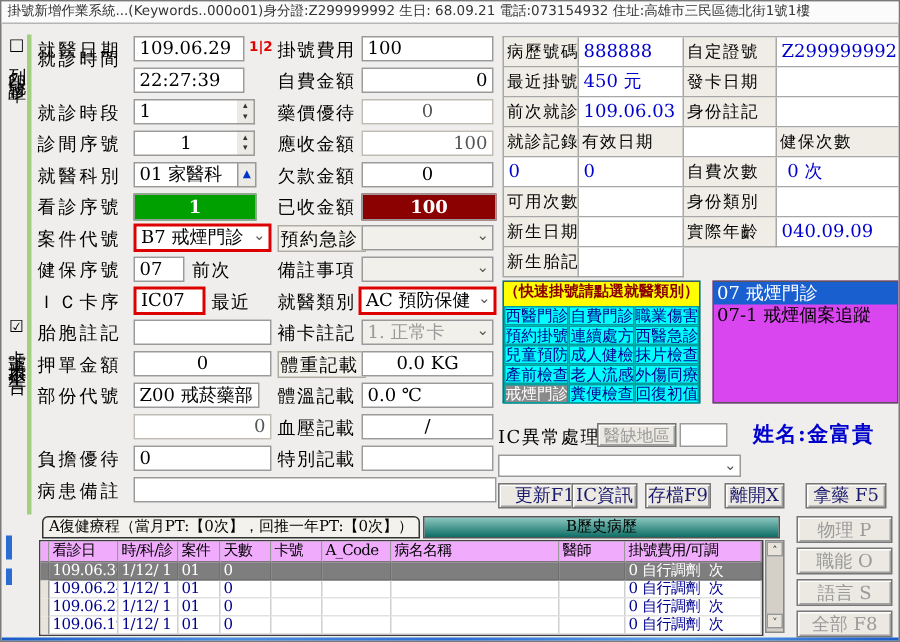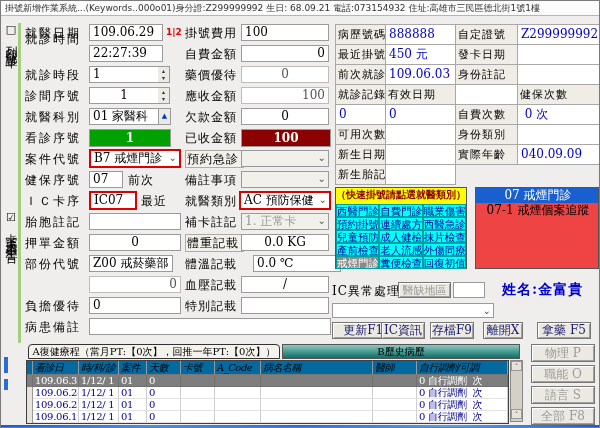--- a/index.html
+++ b/index.html
@@ -39,39 +39,39 @@
        border-right:1px solid #a8a8a8;border-bottom:1px solid #a8a8a8;white-space:nowrap;overflow:hidden;}
   .rv{background:#fff;font-size:12px;color:#0000cc;line-height:19px;padding-left:3px;
        border-right:1px solid #a8a8a8;border-bottom:1px solid #a8a8a8;white-space:pre;overflow:hidden;}
   .qpanel{position:absolute;left:334px;top:186px;width:132px;height:82px;background:#00ffff;border:1px solid #555;box-sizing:border-box;}
   .qhead{height:16px;background:#ffff00;color:#8b0000;font-size:10px;line-height:13px;
        white-space:nowrap;overflow:hidden;font-weight:bold;}
   .qgrid{display:grid;grid-template-columns:repeat(3,1fr);grid-auto-rows:13px;}
   .qcell{font-size:10.5px;color:#000090;text-align:center;line-height:12px;white-space:nowrap;
        overflow:hidden;border:0.5px solid #00a0a0;cursor:default;}
   .qsel{background:#8a8a8a;color:#fff;}
-  .listbox{position:absolute;left:474px;top:186px;width:124px;height:82px;background:#ef4444;
-       border:1px solid #555;box-sizing:border-box;overflow:hidden;text-align:center;}
+  .listbox{position:absolute;left:474px;top:186px;width:124px;height:82px;background:#d946ef;
+       border:1px solid #555;box-sizing:border-box;overflow:hidden;}
   .litem{height:15px;font-size:12px;line-height:15px;padding-left:2px;color:#000;white-space:nowrap;overflow:hidden;}
   .lsel{background:#1a5fd0;color:#fff;}
   .btn{position:absolute;background:#ece9e2;border:1px solid #777;box-shadow:inset 1px 1px 0 #fff,inset -1px -1px 0 #a0a0a0;
        color:#1a1a6e;font-size:12px;text-align:center;box-sizing:border-box;line-height:15px;white-space:nowrap;overflow:hidden;}
   .btn.gray{color:#9a9a9a;}
   .name{position:absolute;color:#0000cc;font-size:14px;font-weight:bold;letter-spacing:1px;white-space:nowrap;}
   .tabA{position:absolute;left:27px;top:343px;width:252px;height:15px;background:#f4f2ec;
        border:1px solid #333;border-radius:4px 4px 0 0;font-size:10px;text-align:center;line-height:14px;
        box-sizing:border-box;white-space:nowrap;overflow:hidden;}
   .tabB{position:absolute;left:281px;top:343px;width:238px;height:15px;
        background:linear-gradient(#8cc8c0,#0e6e66);font-size:10px;text-align:center;line-height:14px;
        color:#000;box-sizing:border-box;border:1px solid #555;white-space:nowrap;overflow:hidden;}
   .htable{position:absolute;left:25px;top:359px;display:grid;background:#fff;
        grid-template-columns:6px 46px 40px 28px 34px 34px 46px 112px 44px 91px;
        grid-template-rows:14px repeat(4,12px);border:1px solid #404040;}
-  .th{background:#0369a1;border-right:1px solid #999;border-bottom:1px solid #777;font-size:10px;
-       line-height:13px;padding-left:2px;white-space:nowrap;overflow:hidden;letter-spacing:-0.5px;font-style:italic;}
+  .th{background:#f0abfc;border-right:1px solid #999;border-bottom:1px solid #777;font-size:10px;
+       line-height:13px;padding-left:2px;white-space:nowrap;overflow:hidden;letter-spacing:-0.5px;}
   .td{font-size:10px;color:#000090;line-height:11px;padding-left:2px;border-right:1px solid #cfcfcf;
        border-bottom:1px solid #e2e2e2;white-space:pre;overflow:hidden;letter-spacing:-0.3px;}
   .gut{background:#e8e4dc;border-right:1px solid #999;}
   .tsel{background:#7e7e7e;color:#fff;border-color:#707070;}
   .scrollbar{position:absolute;left:509px;top:359px;width:13px;height:62px;background:#d4d0c8;
        border:1px solid #888;box-sizing:border-box;font-size:7px;text-align:center;color:#333;}
   .scrollbar .sa{height:10px;line-height:10px;background:#e8e4dc;border:1px solid #999;box-sizing:border-box;}
   .scrollbar .sp{height:38px;}
   .bottomedge{position:absolute;left:0;top:424px;width:600px;height:4px;
        background:linear-gradient(90deg,#1a5cc8,#4b8fe0,#2a6cd4,#5aa0e8,#1a5cc8);}
@@ -171,21 +171,21 @@
   <span class="lbl ml" style="top:191px">就醫類別</span>
   <span class="box red combo" style="left:238px;top:190px;width:92px"><span>AC 預防保健</span><span class="arr">⌄</span></span>
 
   <span class="lbl ml" style="top:212px">補卡註記</span>
   <span class="box dis combo" style="left:240px;top:212px;width:88px"><span>1. 正常卡</span><span class="arr">⌄</span></span>
 
   <span class="lbl ml lblbox" style="top:233px">體重記載</span>
   <span class="box ta-c" style="left:240px;top:233px;width:88px">0.0 KG</span>
 
   <span class="lbl ml" style="top:254px">體溫記載</span>
-  <span class="box" style="left:252px;top:254px;width:88px">0.0 ℃</span>
+  <span class="box" style="left:240px;top:254px;width:88px">0.0 ℃</span>
 
   <span class="lbl ml" style="top:275px">血壓記載</span>
   <span class="box ta-c" style="left:240px;top:275px;width:88px">/</span>
 
   <span class="lbl ml" style="top:296px">特別記載</span>
   <span class="box" style="left:240px;top:296px;width:88px"></span>
 
   <div class="rgrid">
       <span class="rl">病歷號碼</span>
       <span class="rv">888888</span>
@@ -269,21 +269,21 @@
   <div class="htable">
       <span class="th"></span>
       <span class="th">看診日</span>
       <span class="th">時/科/診</span>
       <span class="th">案件</span>
       <span class="th">天數</span>
       <span class="th">卡號</span>
       <span class="th">A_Code</span>
       <span class="th">病名名稱</span>
       <span class="th">醫師</span>
-      <span class="th">自行調劑/可調</span>
+      <span class="th">掛號費用/可調</span>
       <span class="gut tsel"></span>
       <span class="td tsel">109.06.30</span>
       <span class="td tsel">1/12/ 1</span>
       <span class="td tsel">01</span>
       <span class="td tsel">0</span>
       <span class="td tsel"></span>
       <span class="td tsel"></span>
       <span class="td tsel"></span>
       <span class="td tsel"></span>
       <span class="td tsel">0 自行調劑  次</span>

